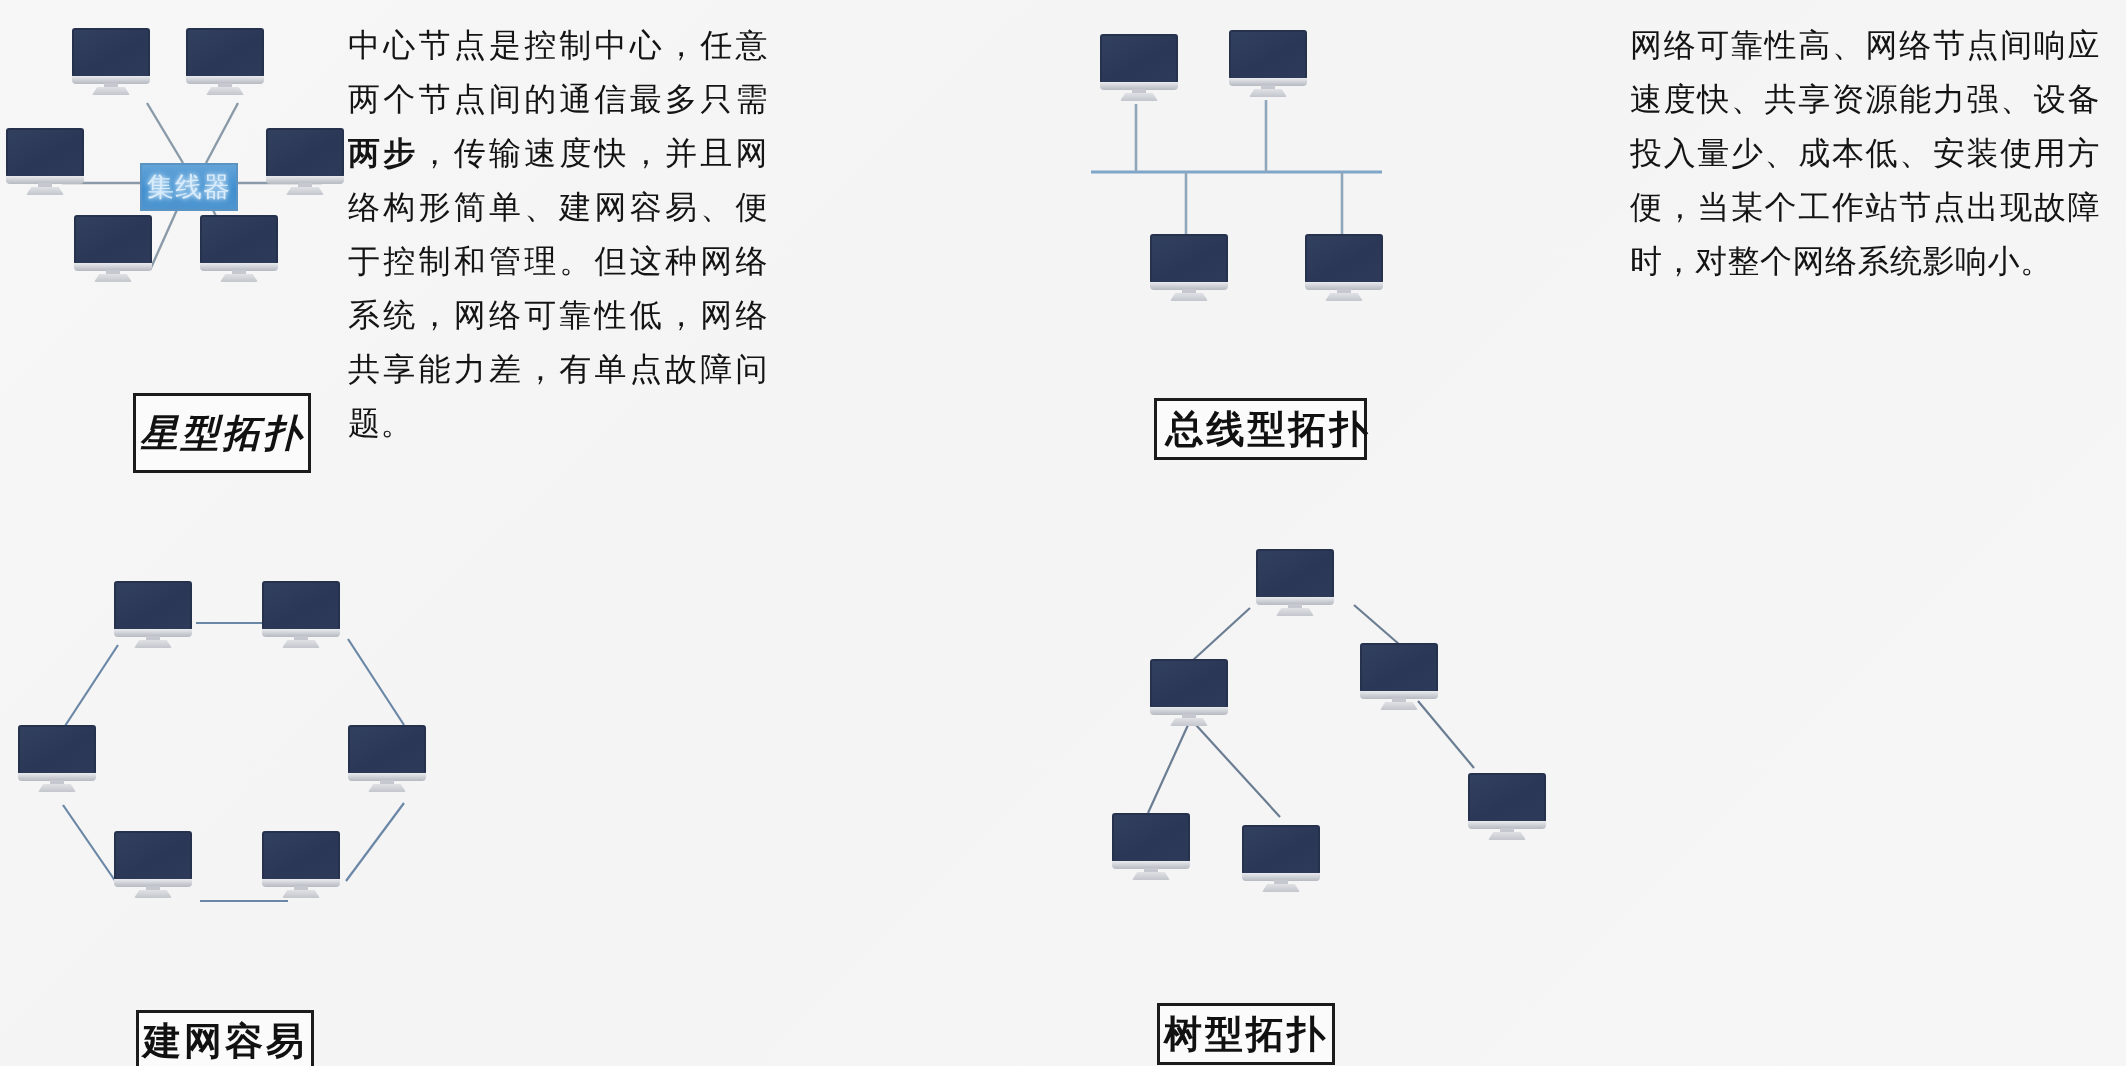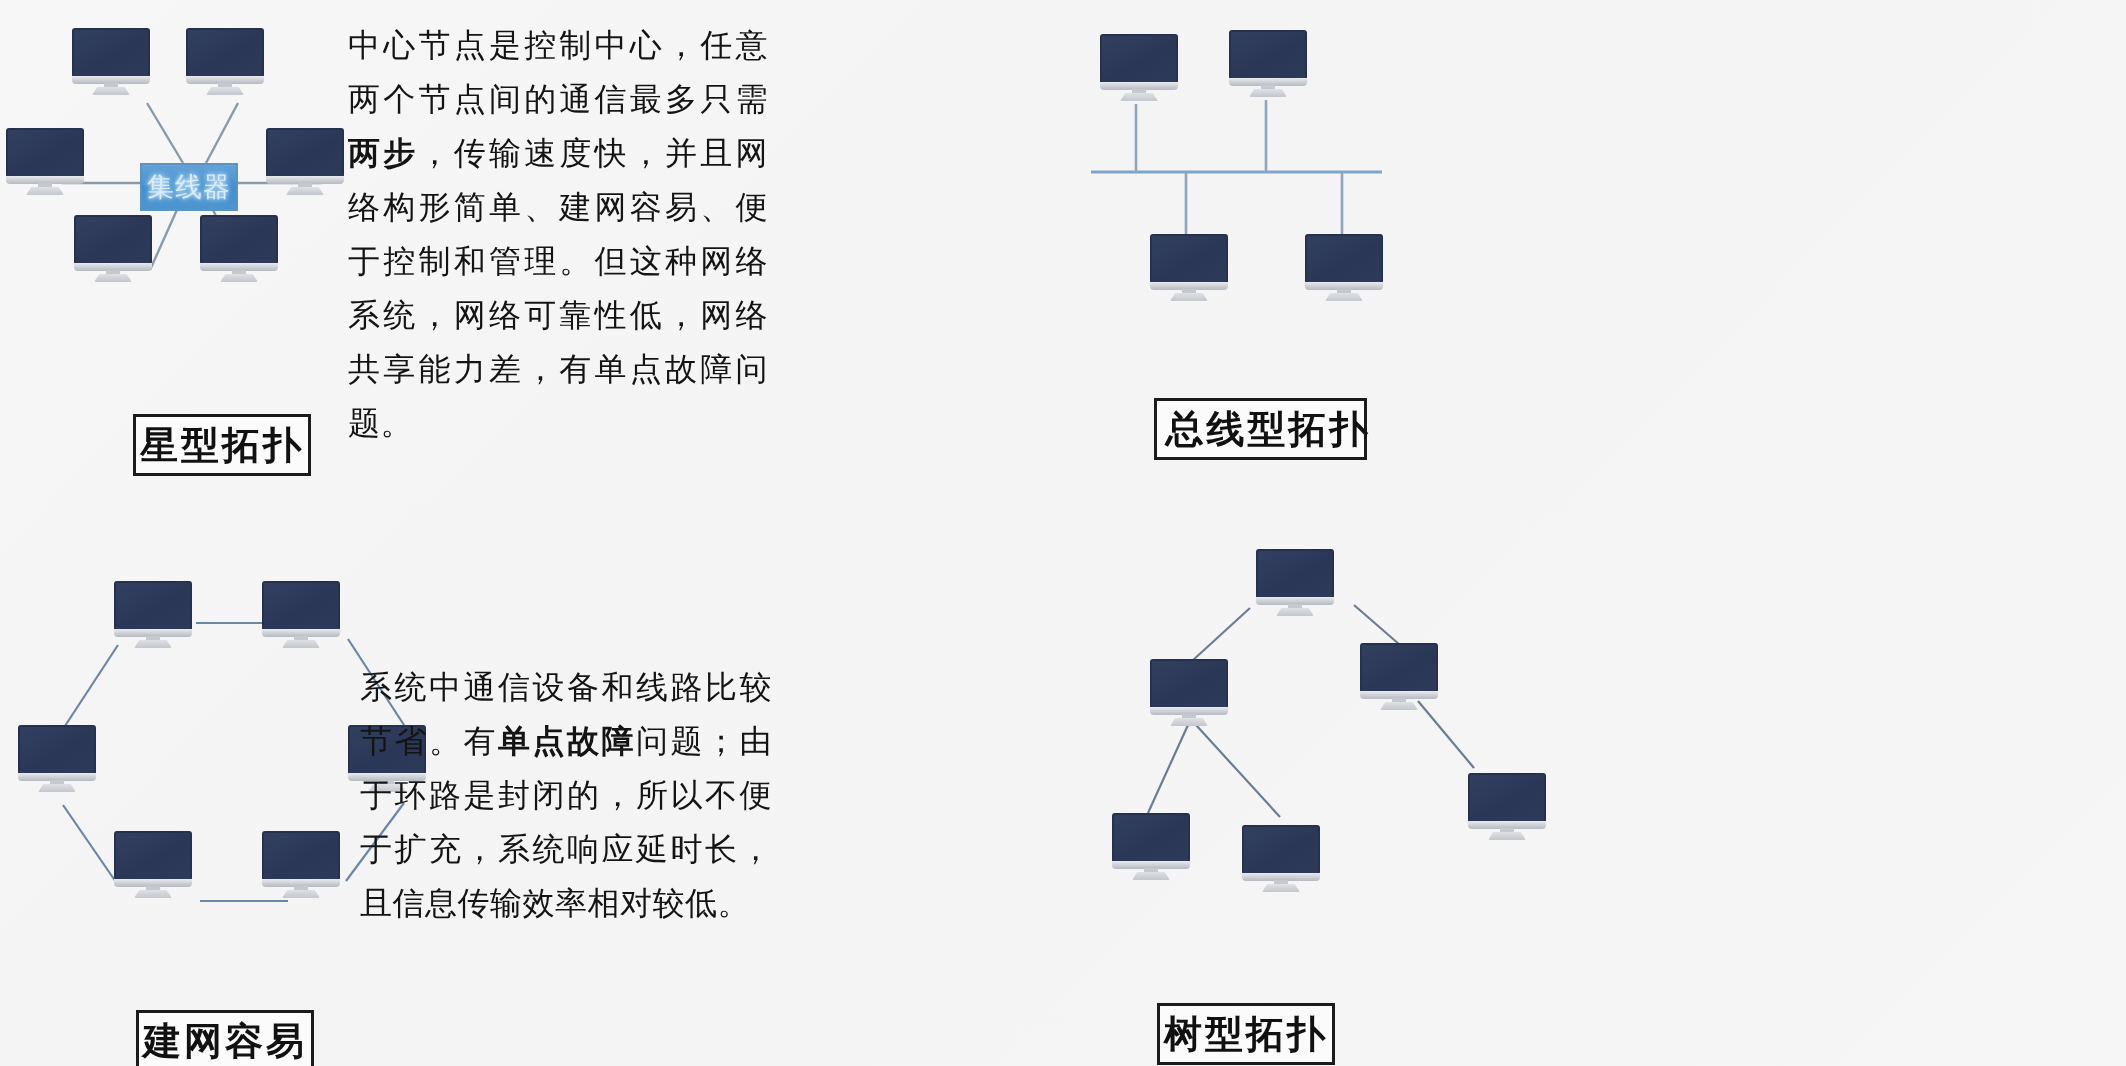--- a/index.html
+++ b/index.html
@@ -113,21 +113,21 @@
     justify-content: center;
   }
   .caption-text {
     font-family: "Liberation Sans", "DejaVu Sans", sans-serif;
     font-weight: 700;
     font-size: 38px;
     color: #111111;
     letter-spacing: 3px;
     white-space: nowrap;
   }
-  #cap-star { left: 133px;  top: 414px; width: 178px; height: 62px; }
+  #cap-star { left: 133px;  top: 393px; width: 178px; height: 80px; font-style: italic; }
   #cap-bus  { left: 1154px; top: 398px; width: 213px; height: 62px; padding-left: 15px; }
   #cap-ring { left: 136px;  top: 1010px; width: 178px; height: 62px; }
   #cap-tree { left: 1157px; top: 1003px; width: 178px; height: 62px; }
 </style>
 </head>
 <body>
 
 <div id="page">
 
   <div class="panel" id="panel-star">
@@ -230,20 +230,23 @@
         <div class="neck"></div>
         <div class="base"></div>
       </div>
     </div>
 
     <div class="caption-box" id="cap-bus" style="left:84px; top:398px;">
       <span class="caption-text">总线型拓扑</span>
     </div>
   </div>
 
+  <div class="textblock" id="text-bus">
+    <div class="body-text"><span>网络可靠性高、网络节点间响应速度快、共享资源能力强、设备投入量少、成本低、安装使用方便，当某个工作站节点出现故障时，对整个网络系统影响小。</span></div>
+  </div>
 
   <div class="panel" id="panel-ring">
     <div class="diagram">
       <svg class="wires" viewBox="0 0 470 533">
         <g stroke="#6b87a6" stroke-width="2.2" fill="none">
           <line x1="196" y1="90" x2="262" y2="90"></line>
           <line x1="348" y1="106" x2="404" y2="192"></line>
           <line x1="404" y1="270" x2="346" y2="348"></line>
           <line x1="288" y1="368" x2="200" y2="368"></line>
           <line x1="118" y1="352" x2="63" y2="272"></line>
@@ -287,23 +290,20 @@
         <div class="neck"></div>
         <div class="base"></div>
       </div>
     </div>
   </div>
 
   <div class="caption-box" id="cap-ring">
     <span class="caption-text">建网容易</span>
   </div>
 
-  <div class="textblock" id="text-ring">
-    <div class="body-text"><span>系统中通信设备和线路比较节省。有</span><b>单点故障</b><span>问题；由于环路是封闭的，所以不便于扩充，系统响应延时长，且信息传输效率相对较低。</span></div>
-  </div>
 
   <div class="panel" id="panel-tree">
     <div class="diagram">
       <svg class="wires" viewBox="0 0 470 533">
         <g stroke="#6b7d92" stroke-width="2.2" fill="none">
           <line x1="180" y1="75" x2="122" y2="128"></line>
           <line x1="284" y1="72" x2="330" y2="112"></line>
           <line x1="118" y1="192" x2="78" y2="280"></line>
           <line x1="126" y1="192" x2="210" y2="284"></line>
           <line x1="348" y1="168" x2="404" y2="235"></line>

